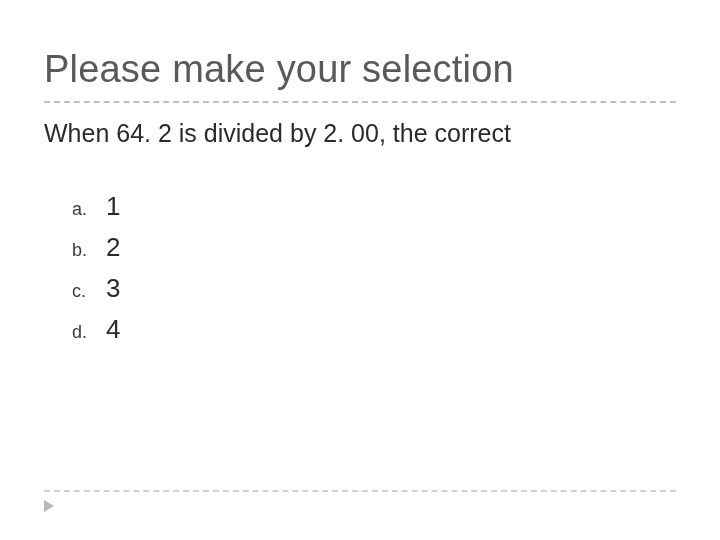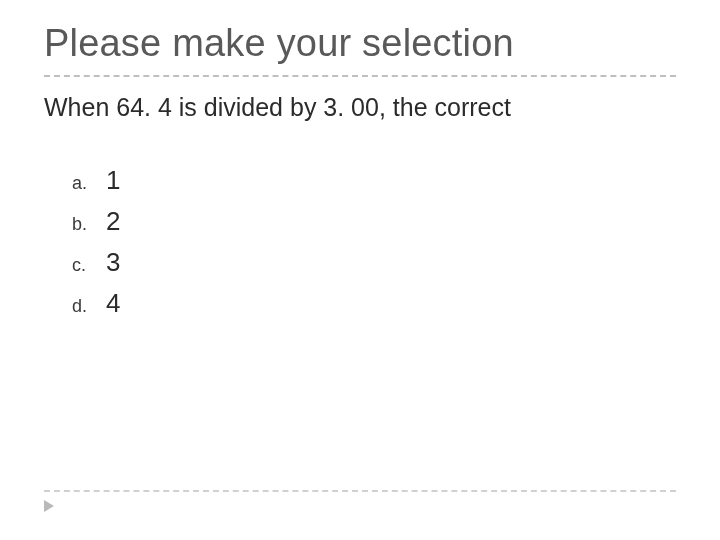--- a/index.html
+++ b/index.html
@@ -1,17 +1,17 @@
 <!DOCTYPE html>
 <html><head>
 <meta charset="utf-8">
 <style>
   * { margin: 0; padding: 0; box-sizing: border-box; }
   html, body { width: 720px; height: 540px; background: #fff; font-family: Arial, Helvetica, sans-serif; color: #3b3b3b; }
-  .slide { position: relative; width: 720px; height: 540px; padding: 22px 44px 20px 44px; }
+  .slide { position: relative; width: 720px; height: 540px; padding: 48px 44px 20px 44px; }
   .title { font-size: 38px; font-weight: 400; color: #595959; letter-spacing: 0.2px; }
   .rule { margin-top: 10px; border: none; border-top: 2px dashed #bfbfbf; }
   .question { margin-top: 14px; font-size: 25px; line-height: 1.28; color: #2b2b2b; max-width: 620px; }
   .question .line2 { padding-left: 22px; display: block; }
   .options { margin-top: 42px; padding-left: 28px; }
   .opt { display: flex; align-items: baseline; margin-bottom: 10px; }
   .opt-letter { font-size: 18px; color: #3b3b3b; width: 34px; }
   .opt-value { font-size: 26px; color: #2b2b2b; }
   .footer-rule { position: absolute; left: 44px; right: 44px; bottom: 48px; border: none; border-top: 2px dashed #d0d0d0; }
   .marker { position: absolute; left: 44px; bottom: 28px; }
@@ -19,21 +19,21 @@
 </style>
 </head>
 <body>
 
 <div class="slide">
 
   <h1 class="title">Please make your selection</h1>
   <hr class="rule">
 
   <div class="question">
-    <span>When 64. 4 is divided by 3. 00, the correct</span>
+    <span>When 64. 2 is divided by 2. 00, the correct</span>
   </div>
 
   <div class="options">
     <div class="opt">
       <span class="opt-letter">a.</span>
       <span class="opt-value">1</span>
     </div>
     <div class="opt">
       <span class="opt-letter">b.</span>
       <span class="opt-value">2</span>

